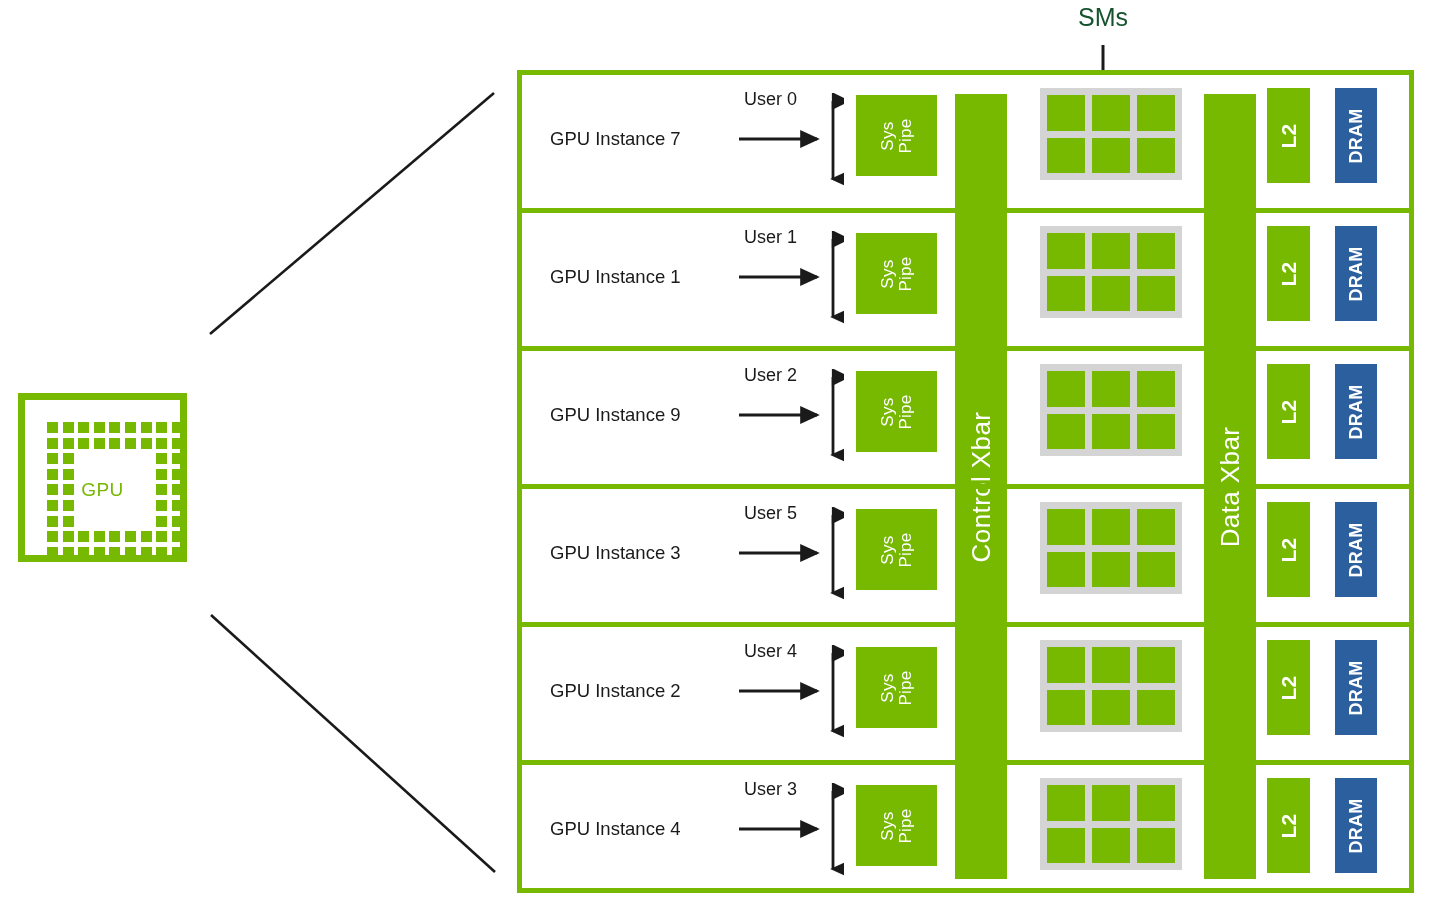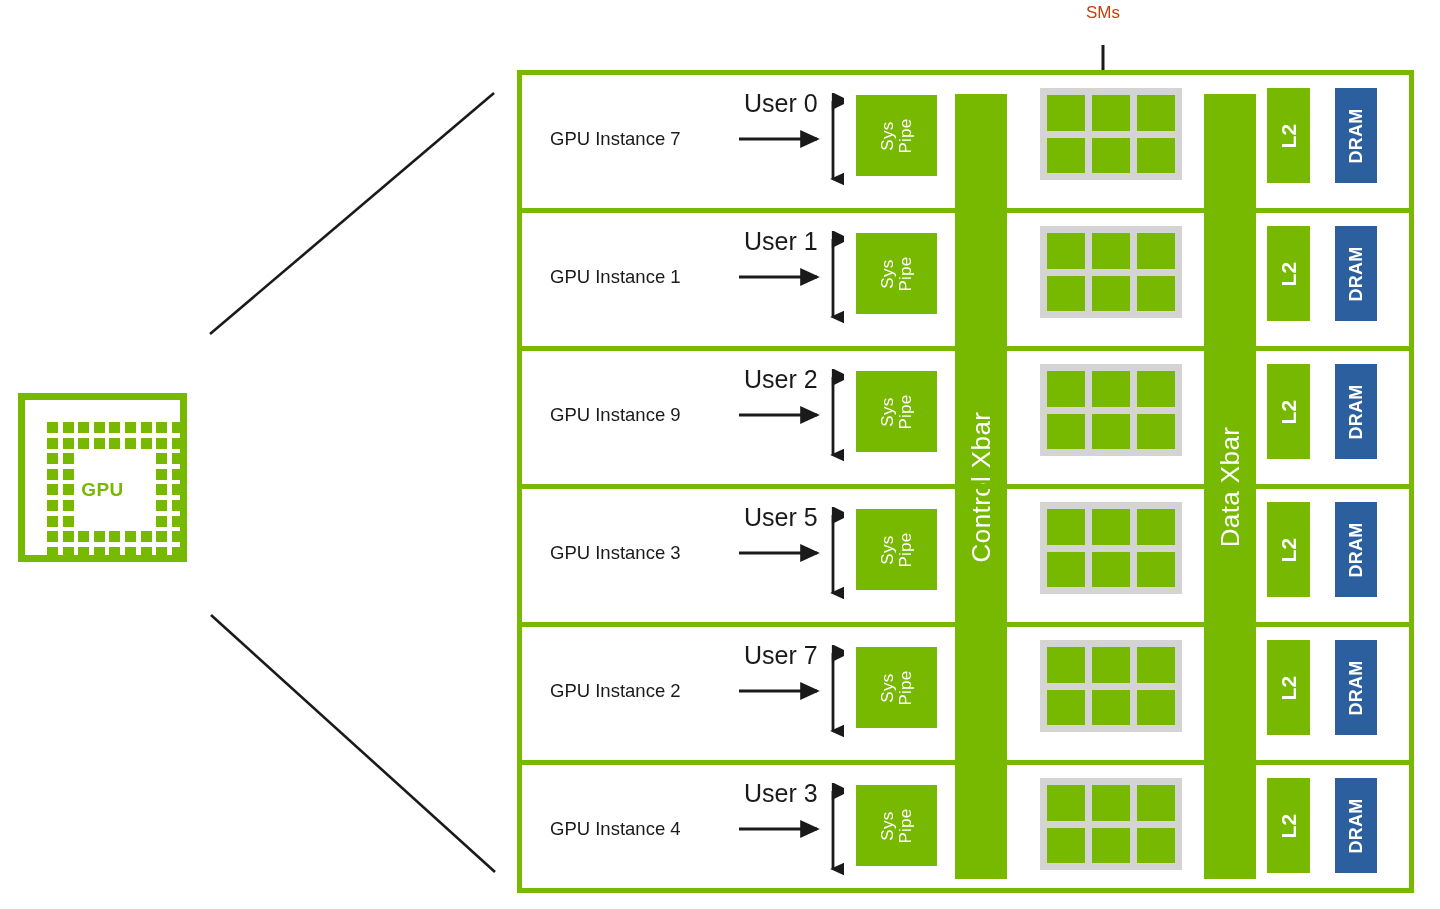--- a/index.html
+++ b/index.html
@@ -49,21 +49,21 @@
     width: 11px;
     height: 11px;
     background: #76B900;
   }
   #gpu-chip .chip-label {
     position: absolute;
     left: 0; right: 0;
     top: 79px;
     text-align: center;
     font-size: 19px;
-    font-weight: bold;
+    font-weight: normal;
     color: #76B900;
     letter-spacing: 0.5px;
   }
 
   
   .leader-svg {
     position: absolute;
     left: 0;
     top: 0;
     width: 1440px;
@@ -103,21 +103,21 @@
     left: 28px;
     top: 53px;
     font-size: 18.5px;
     color: #1a1a1a;
     white-space: nowrap;
   }
   .user-label {
     position: absolute;
     left: 222px;
     top: 14px;
-    font-size: 25px;
+    font-size: 18px;
     color: #1a1a1a;
     white-space: nowrap;
   }
 
   
   .h-arrow {
     position: absolute;
     left: 215px;
     top: 53px;
     width: 92px;
@@ -220,22 +220,22 @@
     letter-spacing: 0.4px;
   }
 
   
   #sms-label {
     position: absolute;
     left: 1043px;
     top: 3px;
     width: 120px;
     text-align: center;
-    font-size: 17px;
-    color: #c2410c;
+    font-size: 25px;
+    color: #14532d;
   }
 </style>
 </head>
 <body>
 
 <div id="canvas">
 
   <div id="gpu-chip">
     <div class="tab tab-top"></div>
     <div class="tab tab-bottom"></div>
@@ -496,21 +496,21 @@
           <div class="l2-box">
             <span class="vlabel">L2</span>
           </div>
           <div class="dram-box">
             <span class="vlabel">DRAM</span>
           </div>
         </div>
         <div class="row-sep" style="top: 547px;"></div>
         <div class="instance-row" style="top: 552px;">
           <div class="row-label">GPU Instance 2</div>
-          <div class="user-label">User 7</div>
+          <div class="user-label">User 4</div>
           <svg class="h-arrow" viewBox="0 0 92 22">
             <defs>
               <marker id="ah-r-4" markerWidth="7" markerHeight="7" refX="6" refY="3.2" orient="auto">
                 <polygon points="0,0 0,6.4 7,3.2" fill="#1a1a1a"></polygon>
               </marker>
             </defs>
             <line x1="2" y1="11" x2="80" y2="11" stroke="#1a1a1a" stroke-width="2.8" marker-end="url(#ah-r-4)"></line>
           </svg>
           <svg class="v-arrow" viewBox="0 0 22 94">
             <defs>

